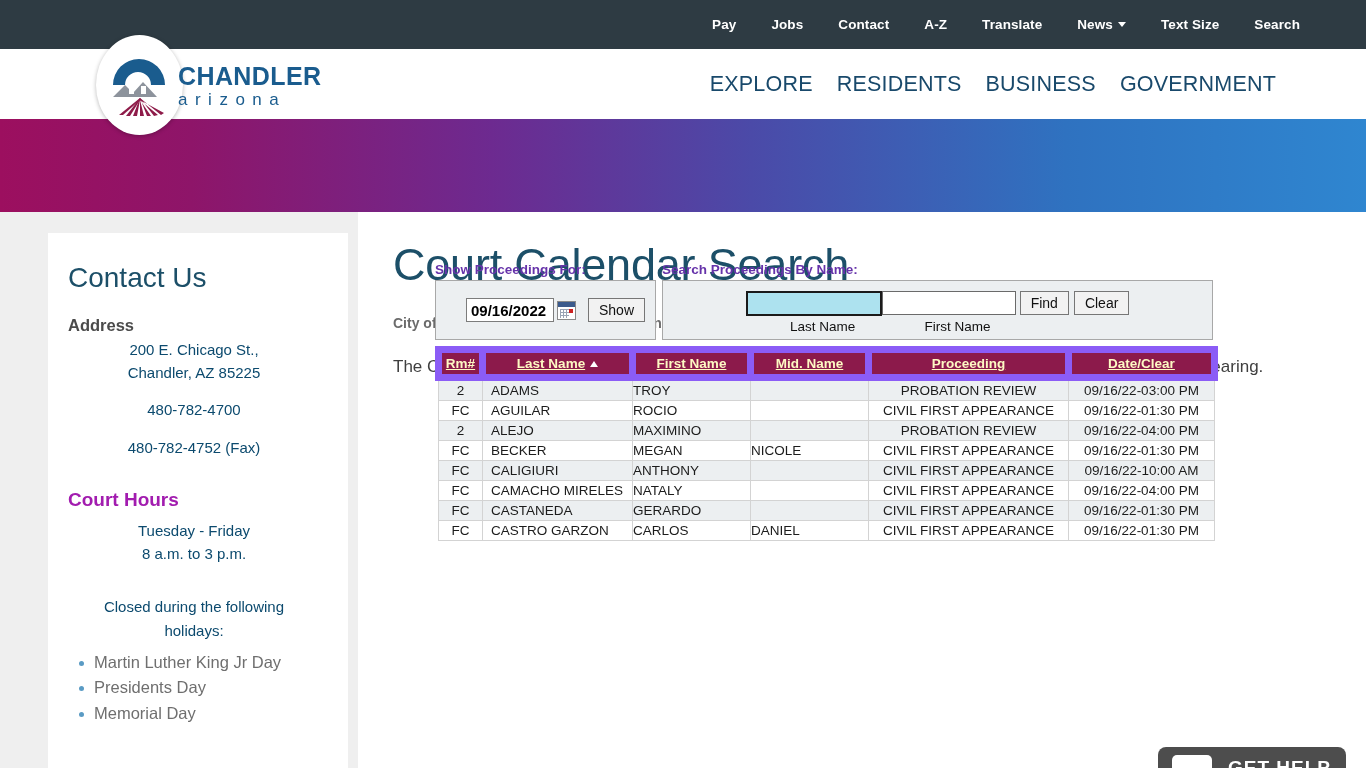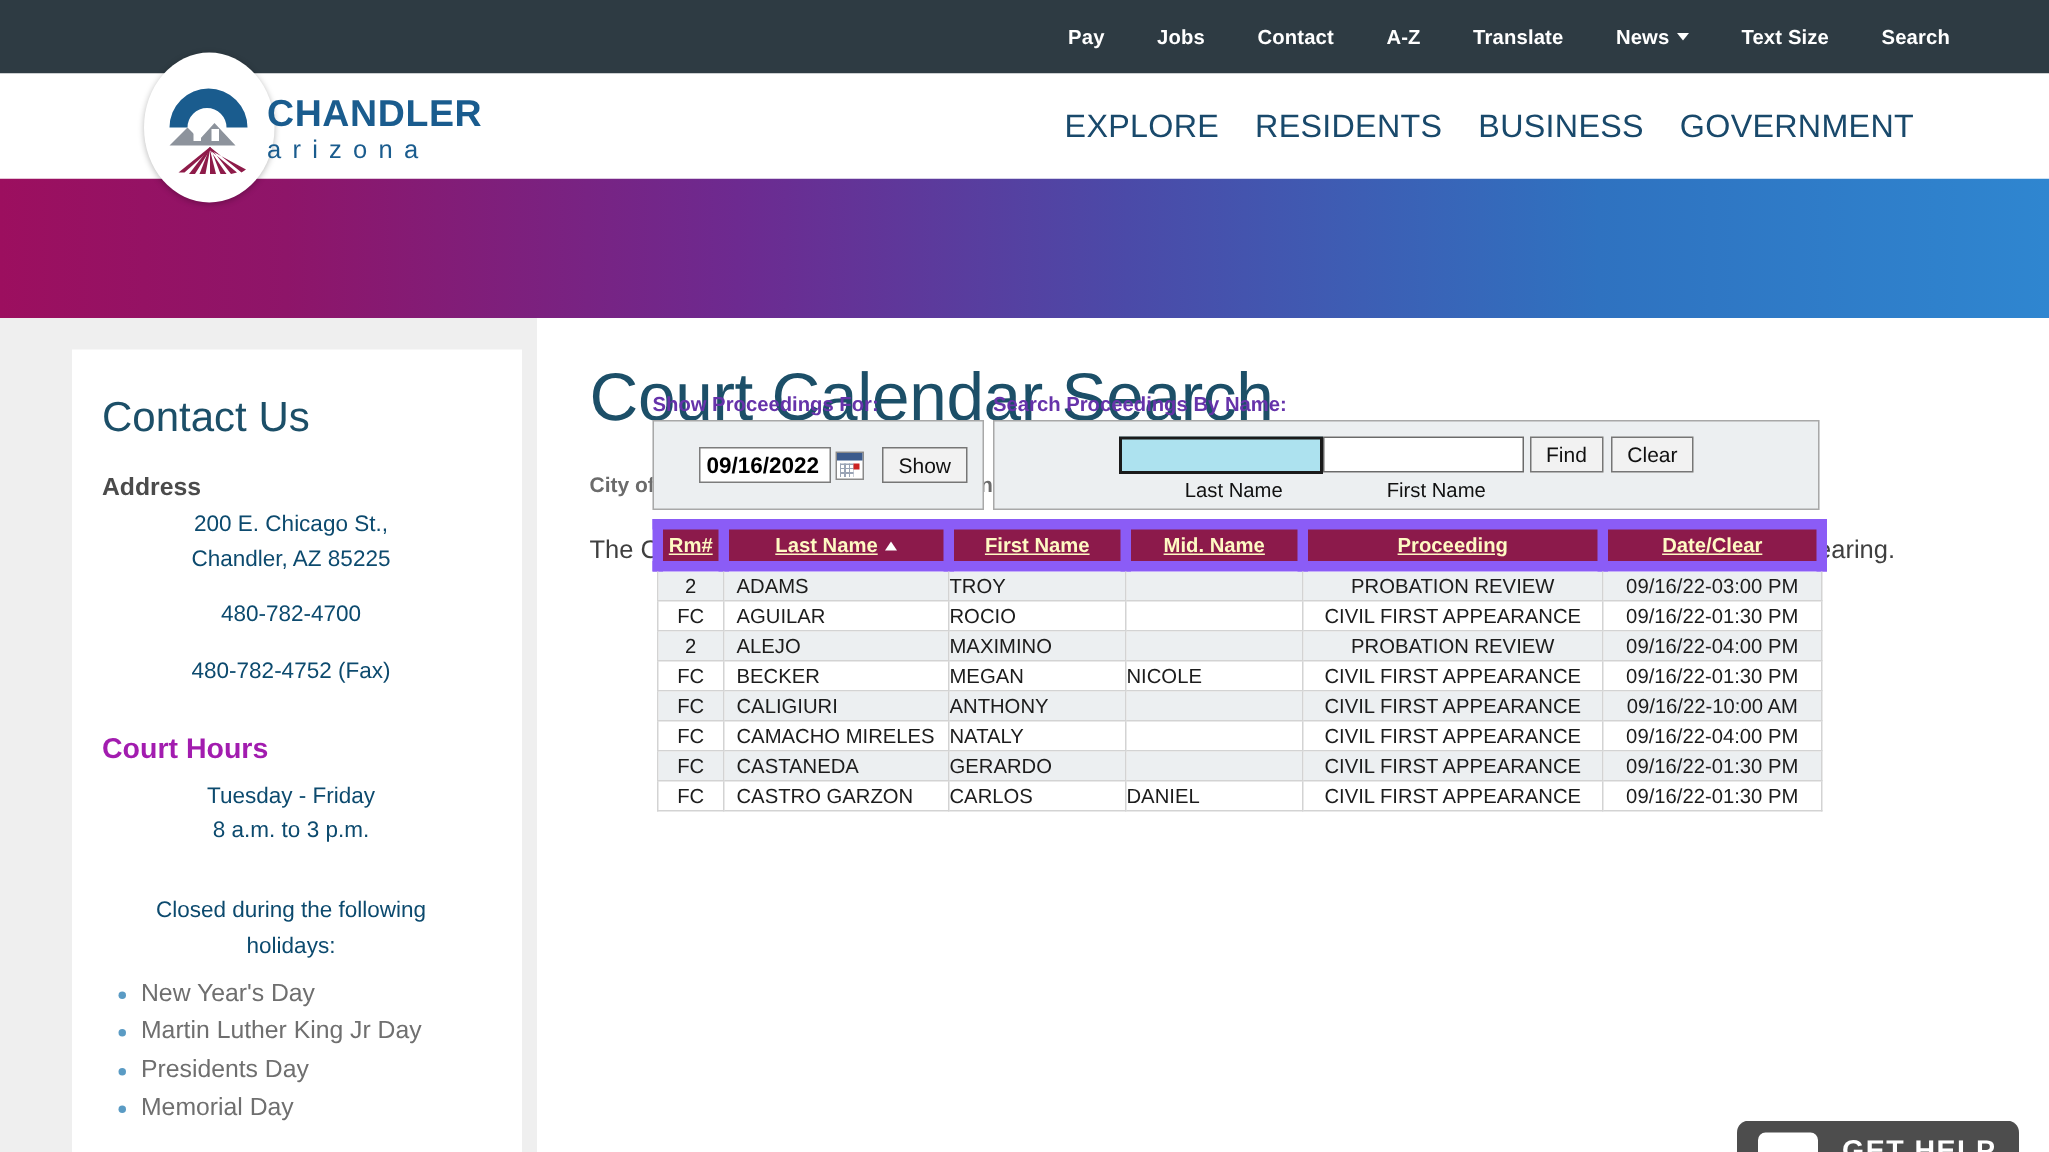--- a/index.html
+++ b/index.html
@@ -476,21 +476,20 @@
       <div class="sb-gap-lg"></div>
       <div class="sb-sub" style="font-size:19px;color:#a21caf;margin-bottom:8px;">Court Hours</div>
       <div class="sb-line">Tuesday - Friday</div>
       <div class="sb-line">8 a.m. to 3 p.m.</div>
 
       <div class="sb-gap-lg"></div>
       <div class="sb-line">Closed during the following</div>
       <div class="sb-line">holidays:</div>
 
       <ul class="sb-list">
-        <li>New Year's Day</li>
         <li>Martin Luther King Jr Day</li>
         <li>Presidents Day</li>
         <li>Memorial Day</li>
       </ul>
     </div>
   </div>
 
   <div class="content-col">
     <h1 class="page-title">Court Calendar Search</h1>
 

